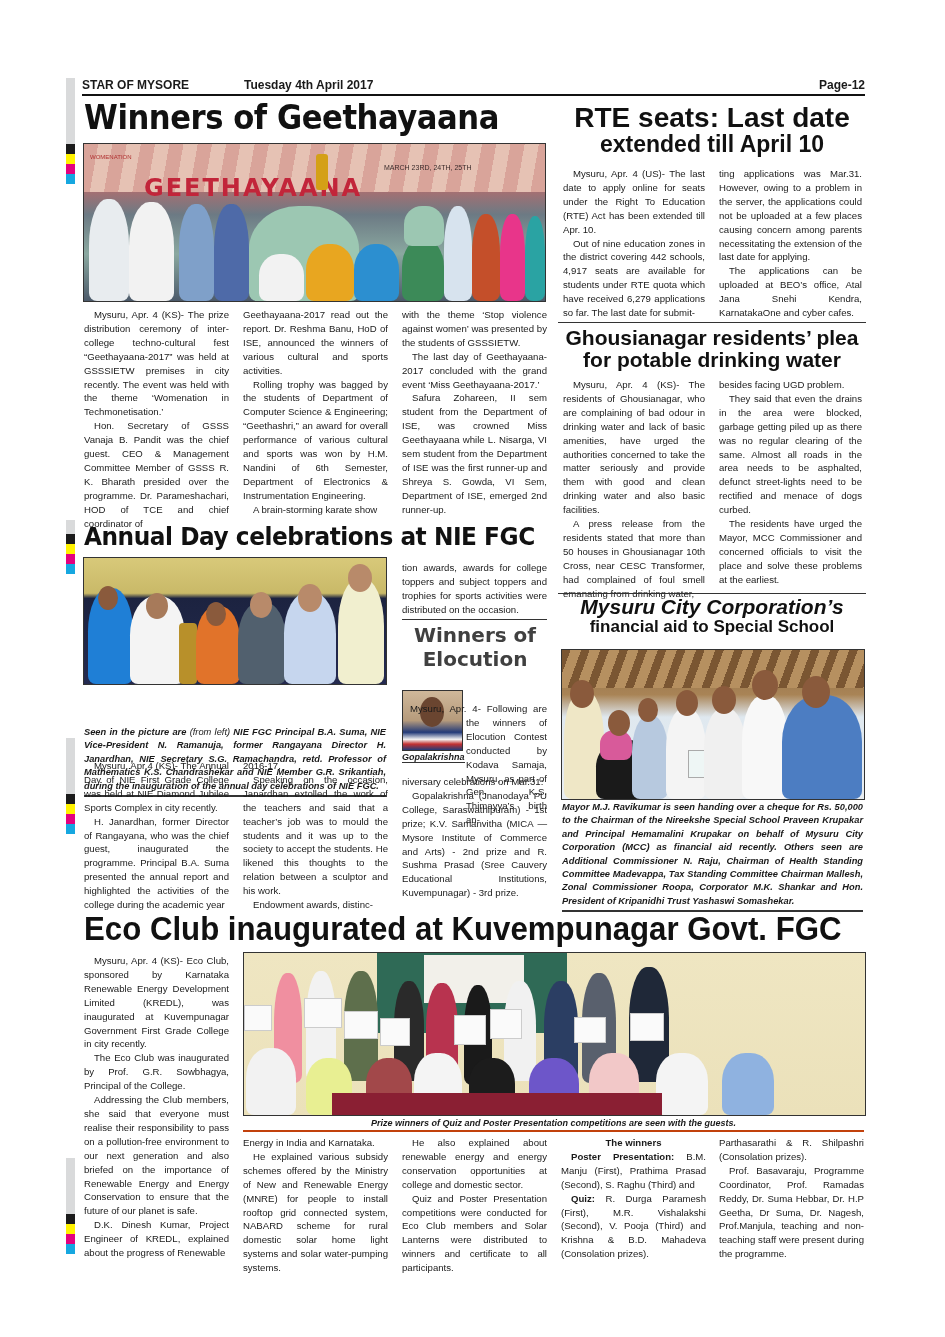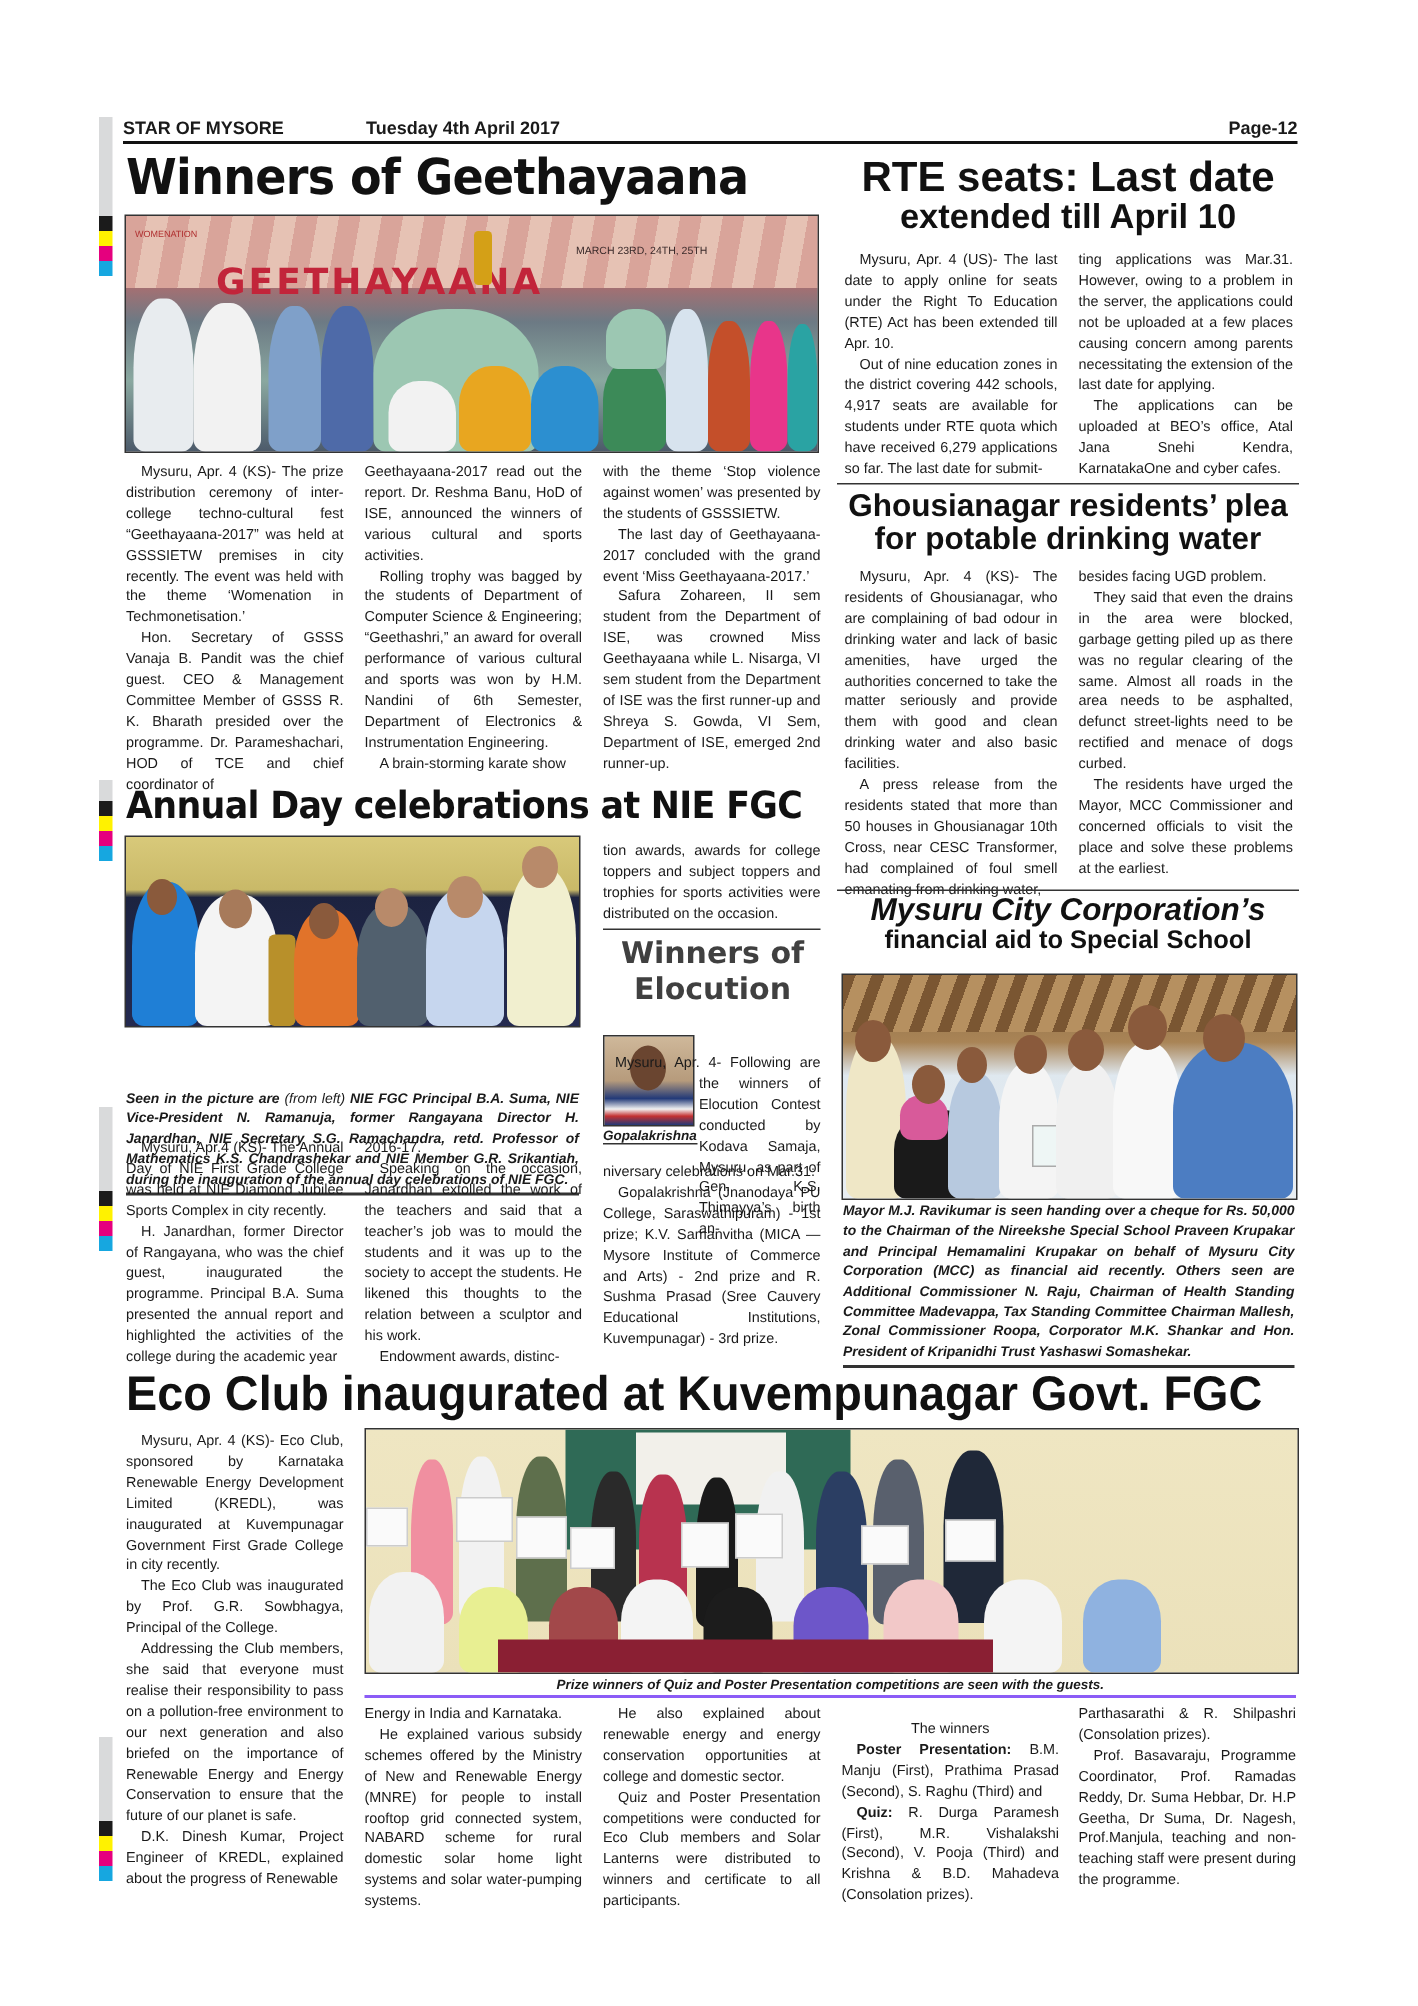--- a/index.html
+++ b/index.html
@@ -251,31 +251,31 @@
   <div class="person" style="left:62px; top:105px; width:46px; height:57px; background:#e8ef92;"></div>
   <div class="person" style="left:122px; top:105px; width:46px; height:57px; background:#a2484a;"></div>
   <div class="person" style="left:170px; top:100px; width:48px; height:62px; background:#f4f4f4;"></div>
   <div class="person" style="left:225px; top:105px; width:46px; height:57px; background:#1c1c1c;"></div>
   <div class="person" style="left:285px; top:105px; width:50px; height:57px; background:#6d56c9;"></div>
   <div class="person" style="left:345px; top:100px; width:50px; height:62px; background:#f2c8c8;"></div>
   <div class="person" style="left:412px; top:100px; width:52px; height:62px; background:#f4f4f4;"></div>
   <div class="person" style="left:478px; top:100px; width:52px; height:62px; background:#8fb2e0;"></div>
   <div class="abs" style="left:88px; top:140px; width:330px; height:22px; background:#8a1f33;"></div>
 </div>
-<div class="abs" style="left:243px; top:1118px; width:621px; text-align:center; font-size:9px; font-style:italic; font-weight:bold; border-bottom:2px solid #8b5cf6; padding-bottom:2px;">Prize winners of Quiz and Poster Presentation competitions are seen with the guests.</div>
+<div class="abs" style="left:243px; top:1118px; width:621px; text-align:center; font-size:9px; font-style:italic; font-weight:bold; border-bottom:2px solid #c2410c; padding-bottom:2px;">Prize winners of Quiz and Poster Presentation competitions are seen with the guests.</div>
 
 <div class="col" style="left:243px; top:1136px; width:145px;">
   <p class="noindent">Energy in India and Karnataka.</p>
   <p>He explained various subsidy schemes offered by the Ministry of New and Renewable Energy (MNRE) for people to install rooftop grid connected system, NABARD scheme for rural domestic solar home light systems and solar water-pumping systems.</p>
 </div>
 <div class="col" style="left:402px; top:1136px; width:145px;">
   <p>He also explained about renewable energy and energy conservation opportunities at college and domestic sector.</p>
   <p>Quiz and Poster Presentation competitions were conducted for Eco Club members and Solar Lanterns were distributed to winners and certificate to all participants.</p>
 </div>
 <div class="col" style="left:561px; top:1136px; width:145px;">
-  <p class="noindent center" style="font-weight:normal;margin-top:10px;">The winners</p>
+  <p class="noindent center" style="font-weight:bold;">The winners</p>
   <p><b>Poster Presentation:</b><span> B.M. Manju (First), Prathima Prasad (Second), S. Raghu (Third) and</span></p>
   <p><b>Quiz:</b><span> R. Durga Paramesh (First), M.R. Vishalakshi (Second), V. Pooja (Third) and Krishna &amp; B.D. Mahadeva (Consolation prizes).</span></p>
 </div>
 <div class="col" style="left:719px; top:1136px; width:145px;">
   <p class="noindent">Parthasarathi &amp; R. Shilpashri (Consolation prizes).</p>
   <p>Prof. Basavaraju, Programme Coordinator, Prof. Ramadas Reddy, Dr. Suma Hebbar, Dr. H.P Geetha, Dr Suma, Dr. Nagesh, Prof.Manjula, teaching and non-teaching staff were present during the programme.</p>
 </div>
 
 </body></html>

